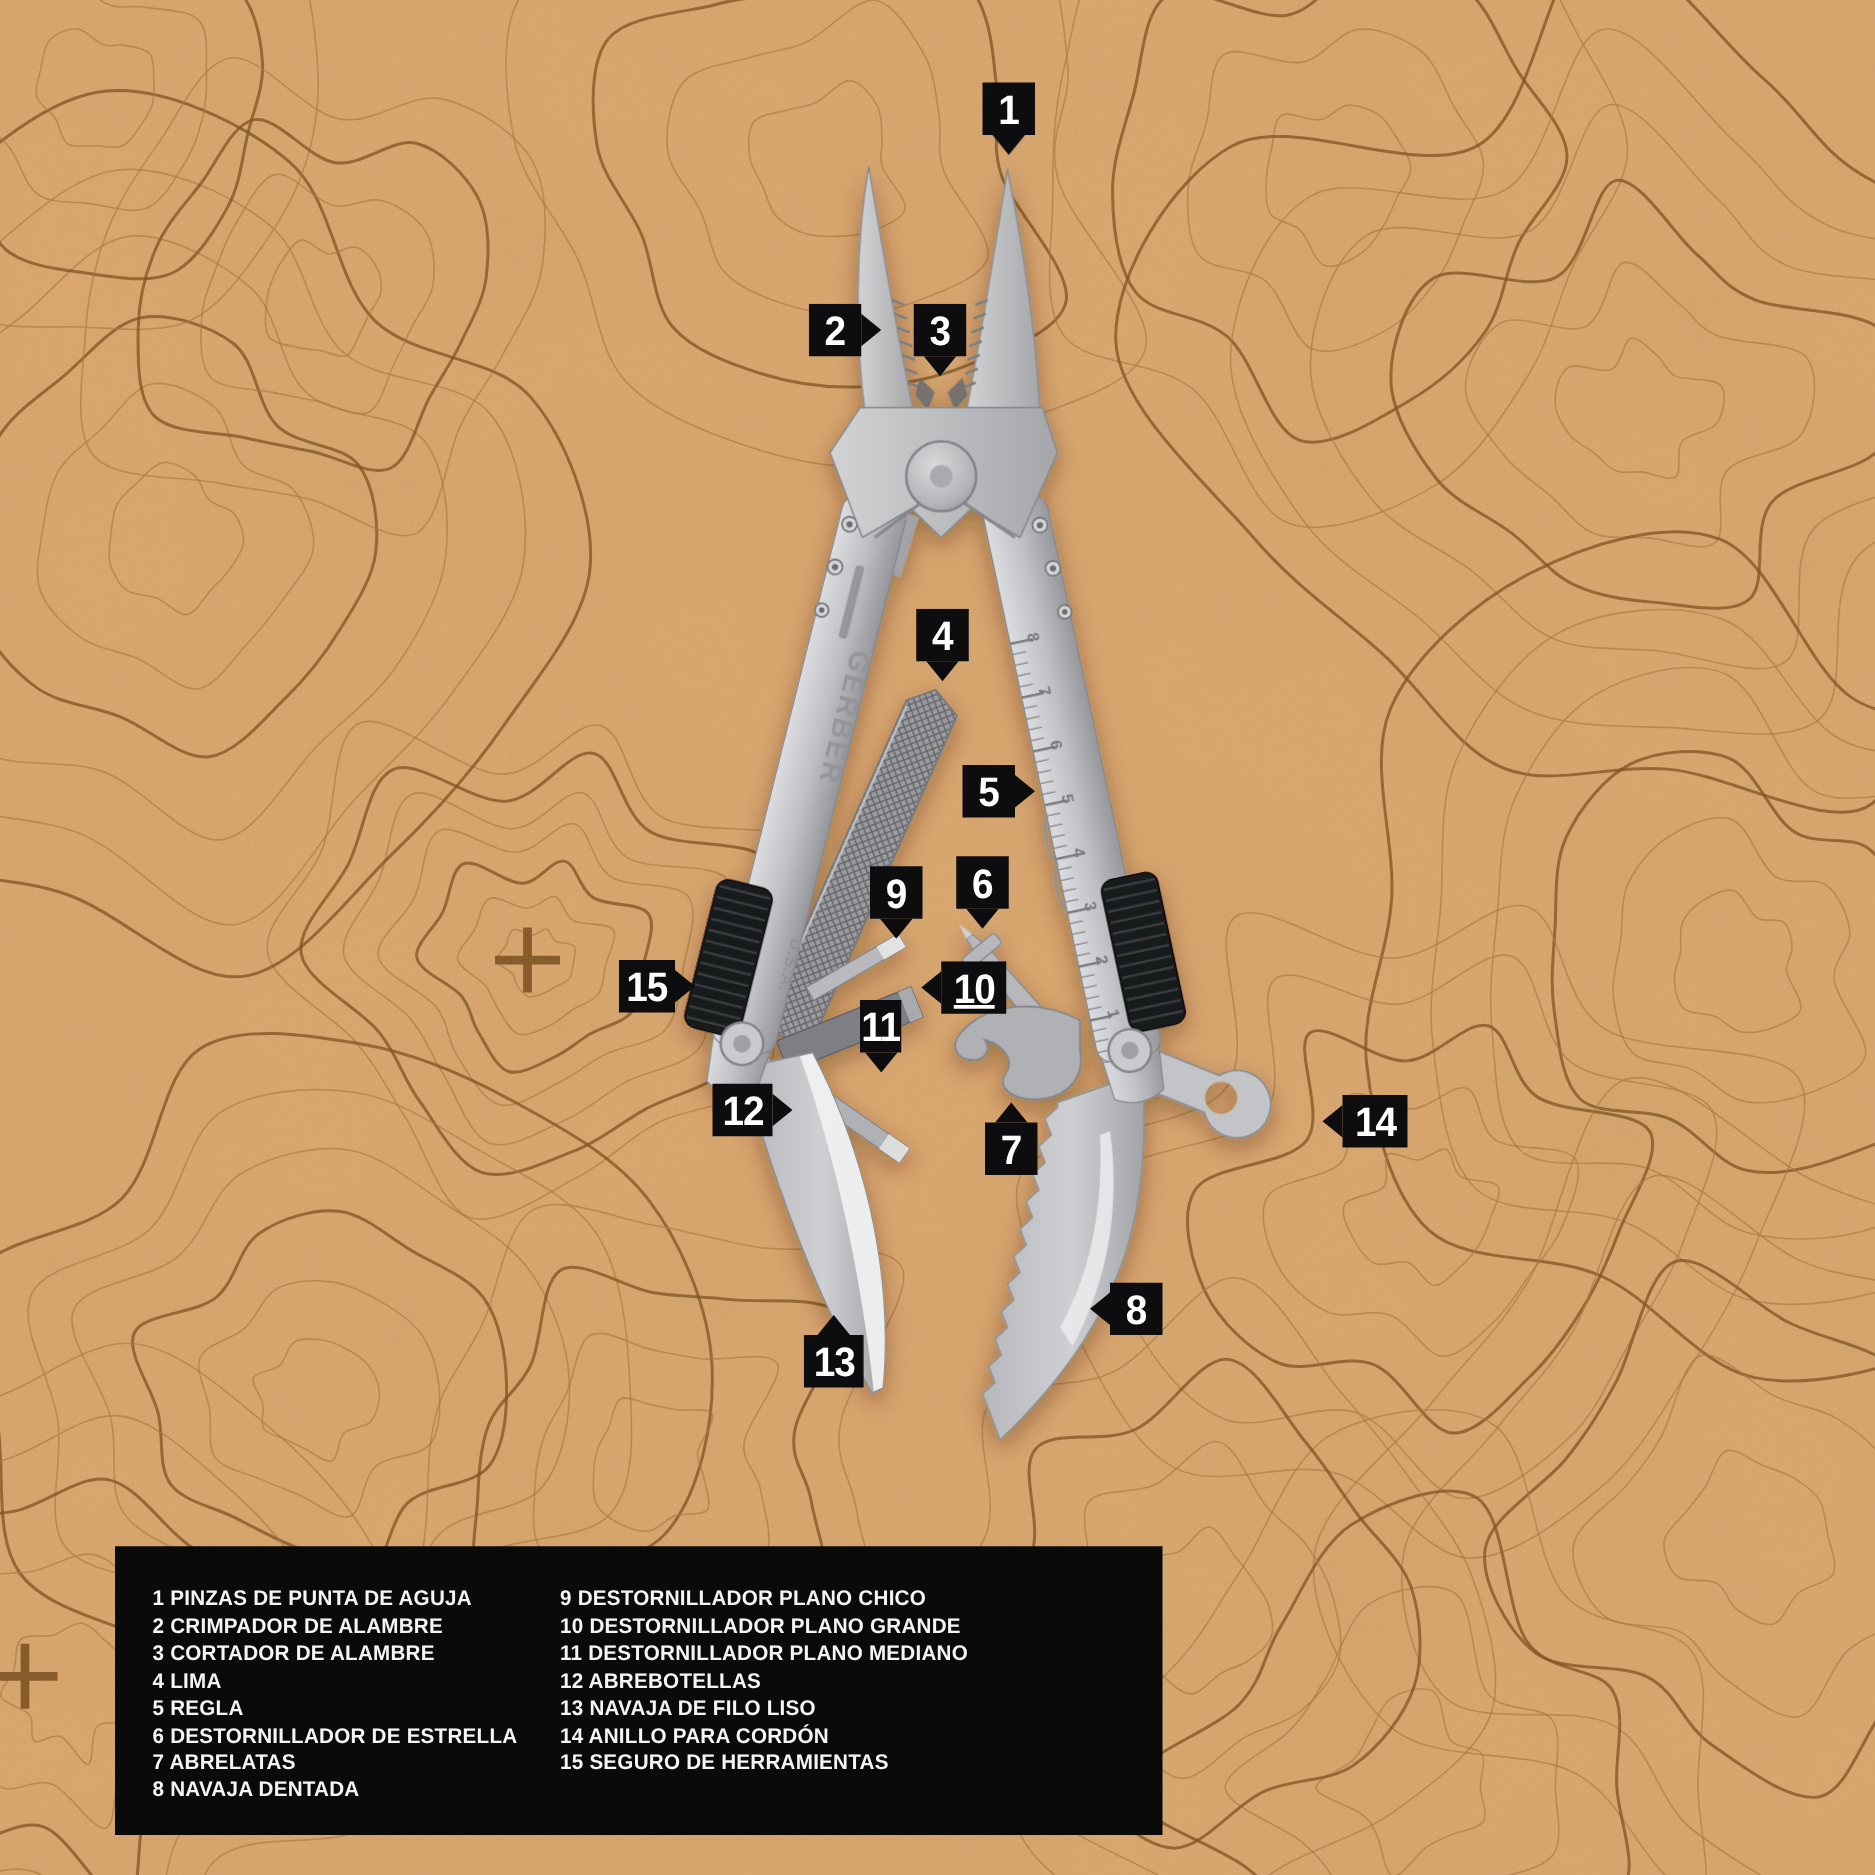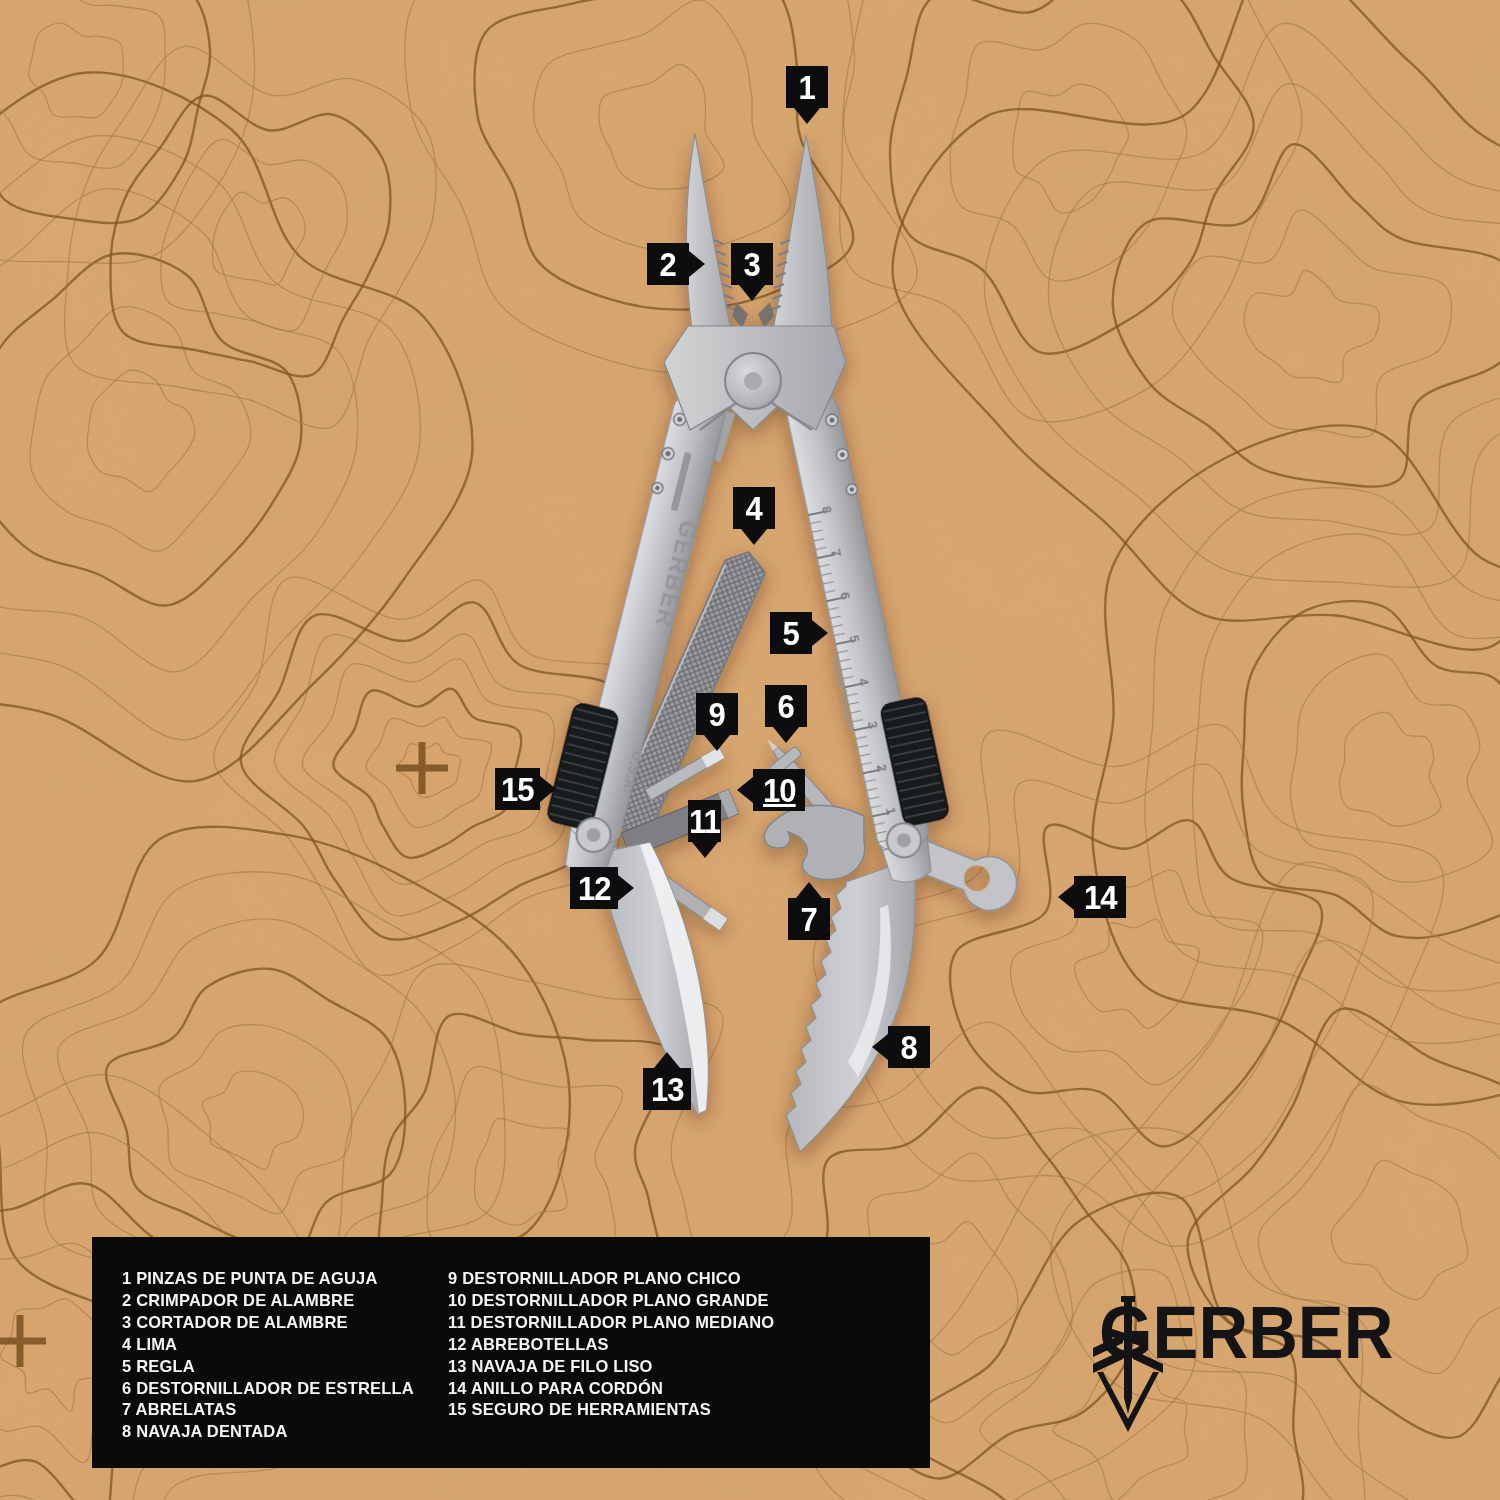--- a/index.html
+++ b/index.html
@@ -437,29 +437,14 @@
         <div>9 DESTORNILLADOR PLANO CHICO</div>
         <div>10 DESTORNILLADOR PLANO GRANDE</div>
         <div>11 DESTORNILLADOR PLANO MEDIANO</div>
         <div>12 ABREBOTELLAS</div>
         <div>13 NAVAJA DE FILO LISO</div>
         <div>14 ANILLO PARA CORDÓN</div>
         <div>15 SEGURO DE HERRAMIENTAS</div>
       </div>
   </div>
 
-  <div class="brand">
-    <svg width="70" height="142" viewBox="0 0 70 142">
-      <g fill="#141416">
-        <rect x="28" y="0" width="14" height="6"></rect>
-        <rect x="31" y="6" width="8" height="96"></rect>
-        <polygon points="31,102 39,102 35,118"></polygon>
-        <polygon points="16,32 54,44 54,52 16,40"></polygon>
-        <polygon points="0,52 30,38 30,47 0,61"></polygon>
-        <polygon points="0,68 30,54 30,63 0,77"></polygon>
-        <polygon points="40,54 70,68 70,77 40,63"></polygon>
-        <path d="M4,76 L10,76 L35,123 L60,76 L66,76 L35,136 Z"></path>
-      </g>
-    </svg>
-    <div class="wordmark">GERBER</div>
-  </div>
 
 </div>
 
 </body></html>

